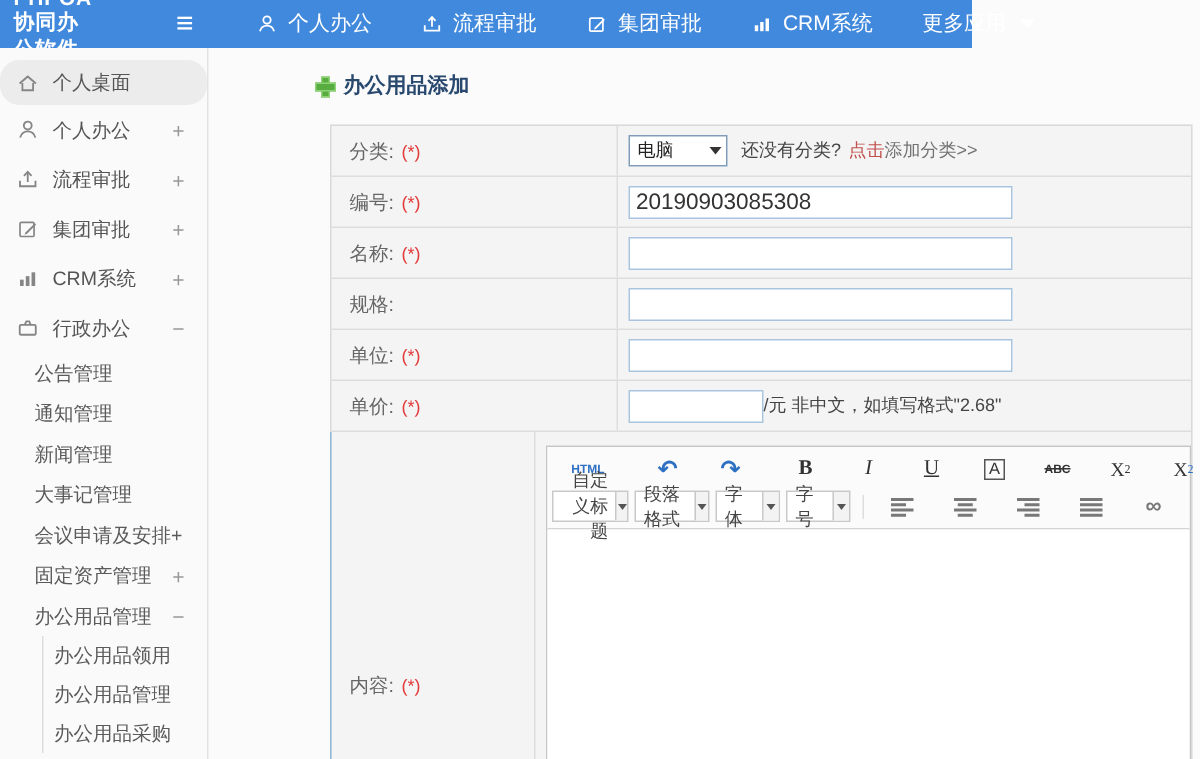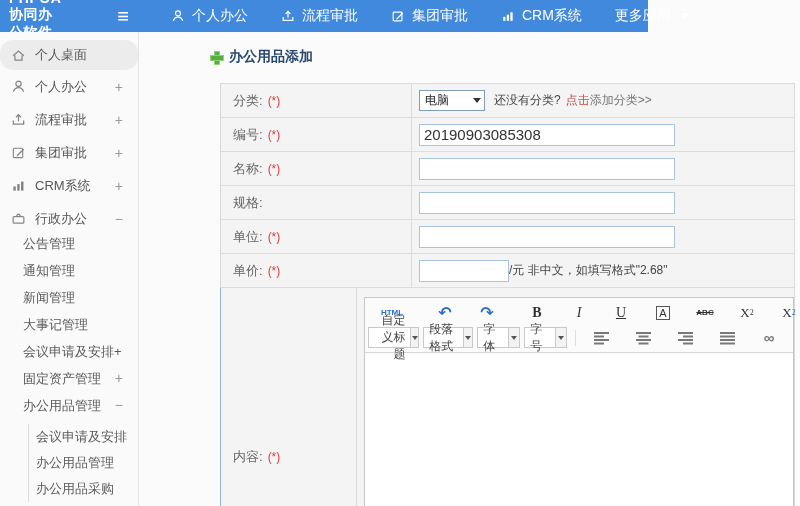--- a/index.html
+++ b/index.html
@@ -20,21 +20,21 @@
   .caret { width:0; height:0; border-left:5px solid transparent; border-right:5px solid transparent;
     border-top:6px solid #fff; margin-left:2px; }
   
   .sidebar { position:absolute; left:0; top:32px; width:139px; height:474px;
     background:#fafafa; border-right:1px solid #e3e3e3; padding-top:8px; font-size:13px; }
   .s1 { display:flex; align-items:center; height:33px; padding-left:10px; color:#555; cursor:pointer;border-radius:13px; }
   .s1.active { height:30px; background:#ececec; }
   .s1 .ic { width:16px; display:flex; justify-content:center; }
   .s1 .lbl { margin-left:9px; }
   .expander { margin-left:auto; margin-right:15px; color:#999; font-size:14px; }
-  .s2 { display:flex; align-items:flex-start; height:27px; padding-left:23px; color:#5a5a5a; cursor:pointer; }
+  .s2 { display:flex; align-items:center; height:27px; padding-left:23px; color:#5a5a5a; cursor:pointer; }
   .s3wrap { margin-left:28px; border-left:1px solid #ddd; }
   .s3 { display:flex; align-items:center; height:26px; padding-left:7px; color:#5a5a5a; cursor:pointer; }
   
   .page-title { position:absolute; left:210px; top:48px; display:flex; align-items:center; gap:7px; }
   .plus-icon { position:relative; width:12px; height:12px; }
   .plus-icon:before, .plus-icon:after { content:""; position:absolute; background:#57ad3f;
     border:1px solid #8fd278; }
   .plus-icon:before { left:4px; top:0; width:4px; height:12px; }
   .plus-icon:after  { left:0; top:4px; width:12px; height:4px; }
   .page-title h1 { font-size:14px; font-weight:bold; color:#28486e; }
@@ -227,21 +227,21 @@
     <span>固定资产管理</span>
     <span class="expander">+</span>
   </div>
   <div class="s2">
     <span>办公用品管理</span>
     <span class="expander">−</span>
   </div>
 
   <div class="s3wrap">
     <div class="s3">
-      <span>会议申请及安排</span>
+      <span>办公用品领用</span>
     </div>
     <div class="s3">
       <span>办公用品管理</span>
     </div>
     <div class="s3">
       <span>办公用品采购</span>
     </div>
   </div>
 </div>
 

